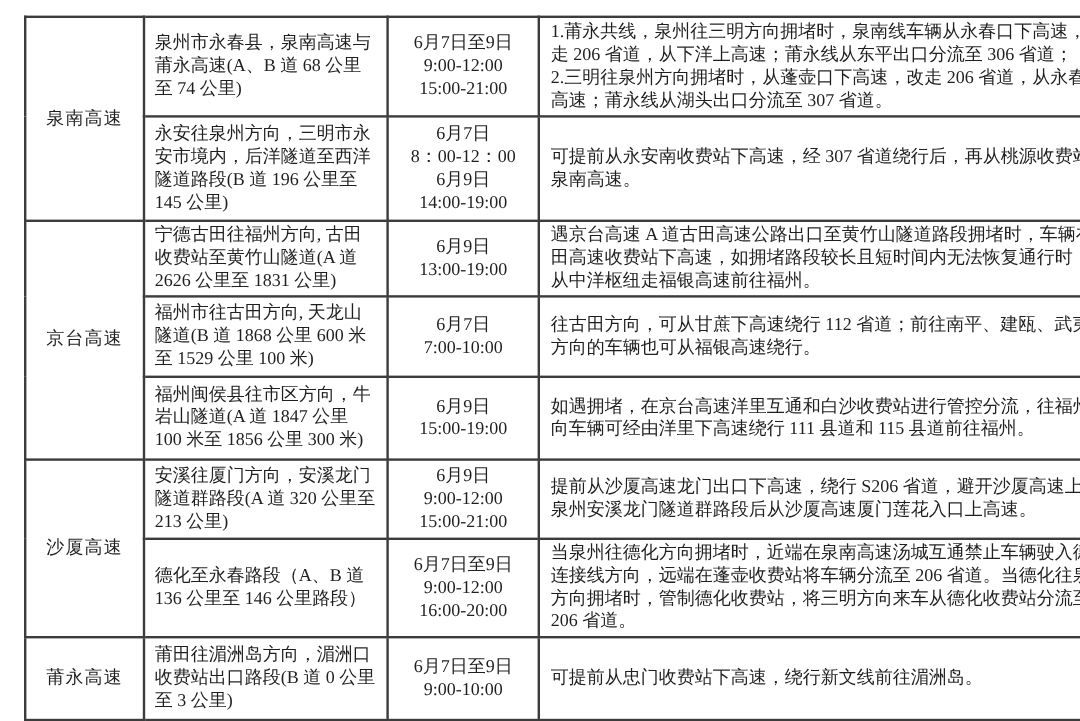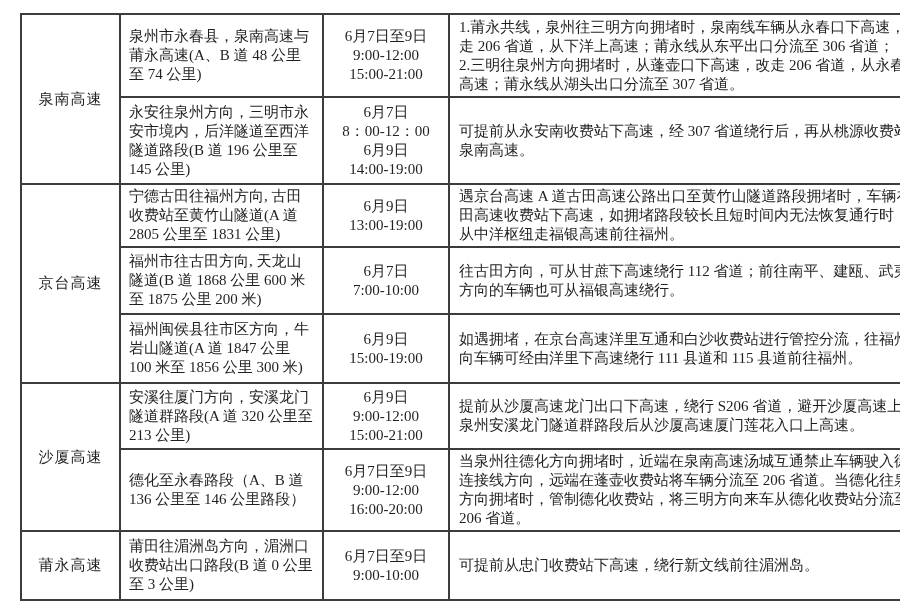--- a/index.html
+++ b/index.html
@@ -76,45 +76,45 @@
 </style>
 </head>
 <body>
 
 <div class="page">
   <table class="traffic">
     <tbody>
 
       <tr class="r1">
         <td class="hw" rowspan="2">泉南高速</td>
-        <td class="sec">泉州市永春县，泉南高速与莆永高速(A、B 道 48 公里至 74 公里)</td>
+        <td class="sec">泉州市永春县，泉南高速与莆永高速(A、B 道 68 公里至 74 公里)</td>
         <td class="time">6月7日至9日
 9:00-12:00
 15:00-21:00</td>
         <td class="det">1.莆永共线，泉州往三明方向拥堵时，泉南线车辆从永春口下高速，改走 206 省道，从下洋上高速；莆永线从东平出口分流至 306 省道；
 2.三明往泉州方向拥堵时，从蓬壶口下高速，改走 206 省道，从永春上高速；莆永线从湖头出口分流至 307 省道。</td>
       </tr>
       <tr class="r2">
         <td class="sec">永安往泉州方向，三明市永安市境内，后洋隧道至西洋隧道路段(B 道 196 公里至 145 公里)</td>
         <td class="time">6月7日
 8：00-12：00
 6月9日
 14:00-19:00</td>
         <td class="det">可提前从永安南收费站下高速，经 307 省道绕行后，再从桃源收费站上泉南高速。</td>
       </tr>
 
       <tr class="r3">
         <td class="hw" rowspan="3">京台高速</td>
-        <td class="sec">宁德古田往福州方向, 古田收费站至黄竹山隧道(A 道 2805 公里至 1831 公里)</td>
+        <td class="sec">宁德古田往福州方向, 古田收费站至黄竹山隧道(A 道 2626 公里至 1831 公里)</td>
         <td class="time">6月9日
 13:00-19:00</td>
         <td class="det">遇京台高速 A 道古田高速公路出口至黄竹山隧道路段拥堵时，车辆在古田高速收费站下高速，如拥堵路段较长且短时间内无法恢复通行时，改从中洋枢纽走福银高速前往福州。</td>
       </tr>
       <tr class="r4">
-        <td class="sec">福州市往古田方向, 天龙山隧道(B 道 1868 公里 600 米至 1875 公里 200 米)</td>
+        <td class="sec">福州市往古田方向, 天龙山隧道(B 道 1868 公里 600 米至 1529 公里 100 米)</td>
         <td class="time">6月7日
 7:00-10:00</td>
         <td class="det">往古田方向，可从甘蔗下高速绕行 112 省道；前往南平、建瓯、武夷山方向的车辆也可从福银高速绕行。</td>
       </tr>
       <tr class="r5">
         <td class="sec">福州闽侯县往市区方向，牛岩山隧道(A 道 1847 公里 100 米至 1856 公里 300 米)</td>
         <td class="time">6月9日
 15:00-19:00</td>
         <td class="det">如遇拥堵，在京台高速洋里互通和白沙收费站进行管控分流，往福州方向车辆可经由洋里下高速绕行 111 县道和 115 县道前往福州。</td>
       </tr>

